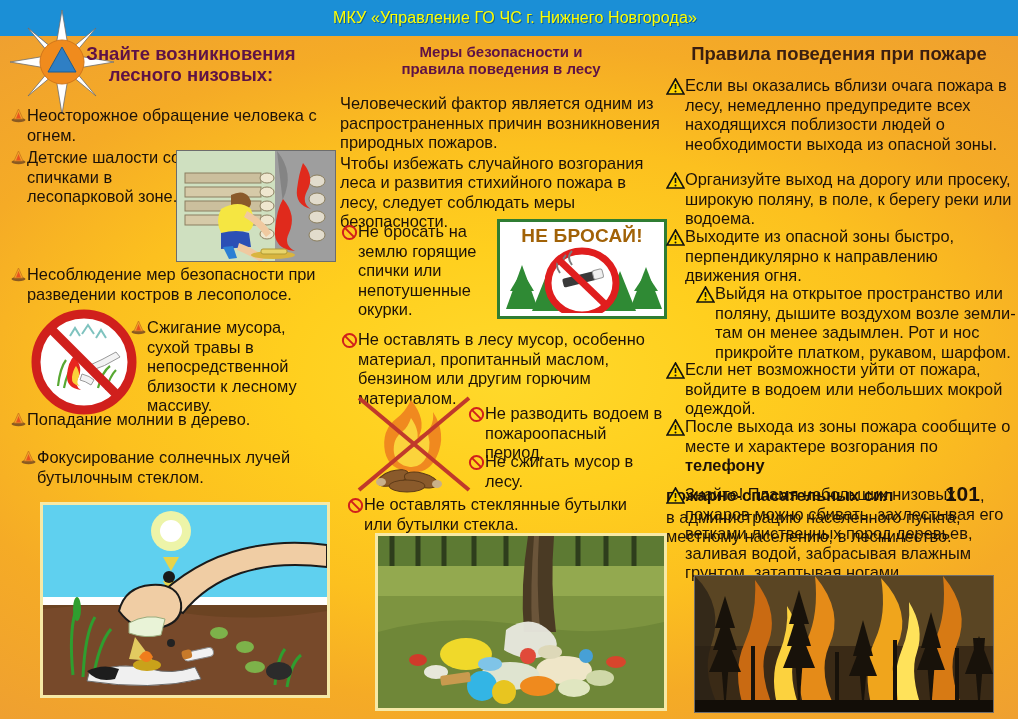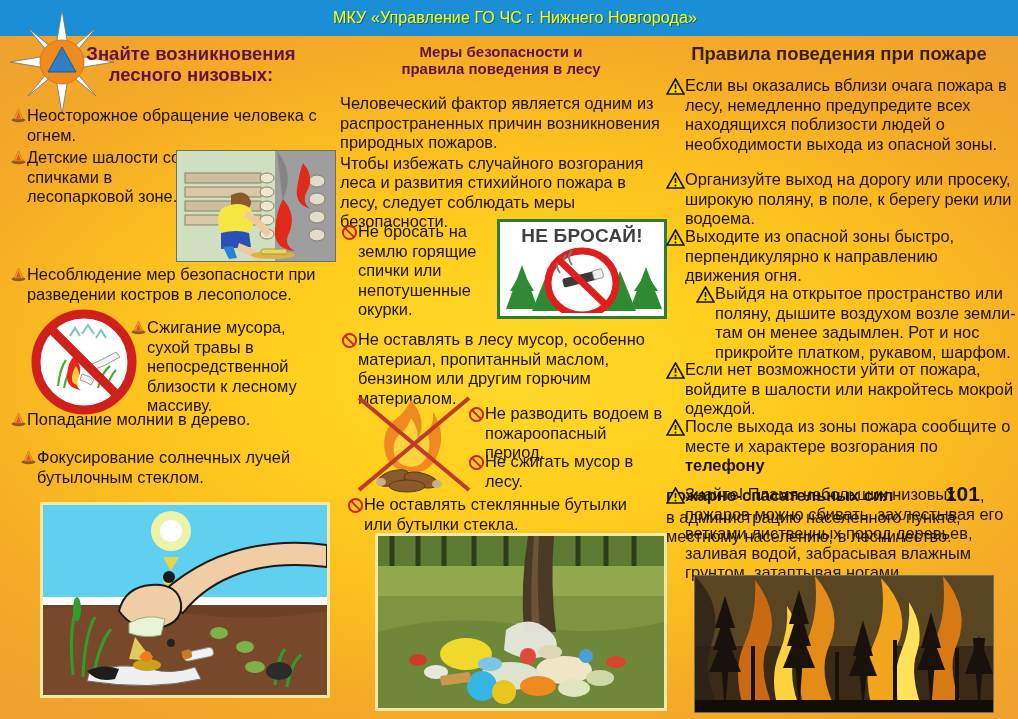--- a/index.html
+++ b/index.html
@@ -53,21 +53,21 @@
 
   
   .pic{position:absolute;box-sizing:border-box;}
   .pic-border{border:3px solid #f6e9a6;}
   .thin-border{border:1px solid #6d6d6d;}
   
   .ne-brosay{
     background:#ffffff;border:3px solid #2f7d33;box-sizing:border-box;
   }
   .nb-text{
-    text-align:center;font-weight:bold;color:#404040;font-size:19px;
+    text-align:center;font-weight:bold;color:#a16207;font-size:19px;
     margin-top:3px;letter-spacing:.2px;
   }
   svg{display:block;}
   .txtblock{position:absolute;}
 </style>
 </head>
 <body>
 
 <div class="poster">
 
@@ -512,21 +512,21 @@
 
   <div class="txtblock body-txt" style="left:666px;top:360px;width:348px;">
     <div class="bullet-row">
       <span class="bullet-ico">
         <svg width="19" height="17" viewBox="0 0 19 17">
             <polygon points="9.5,1 18,16 1,16" fill="#ffd400" stroke="#111" stroke-width="1.6"></polygon>
             <line x1="9.5" y1="6" x2="9.5" y2="11" stroke="#111" stroke-width="1.6"></line>
             <circle cx="9.5" cy="13.4" r="1" fill="#111"></circle>
           </svg>
       </span>
-      <span class="bullet-txt">Если нет возможности уйти от пожара, войдите в шалости или накройтесь мокрой одеждой.</span>
+      <span class="bullet-txt">Если нет возможности уйти от пожара, войдите в водоем или небольших мокрой одеждой.</span>
     </div>
   </div>
 
   <div class="txtblock body-txt" style="left:666px;top:417px;width:350px;">
     <div class="bullet-row">
       <span class="bullet-ico">
         <svg width="19" height="17" viewBox="0 0 19 17">
             <polygon points="9.5,1 18,16 1,16" fill="#ffd400" stroke="#111" stroke-width="1.6"></polygon>
             <line x1="9.5" y1="6" x2="9.5" y2="11" stroke="#111" stroke-width="1.6"></line>
             <circle cx="9.5" cy="13.4" r="1" fill="#111"></circle>

